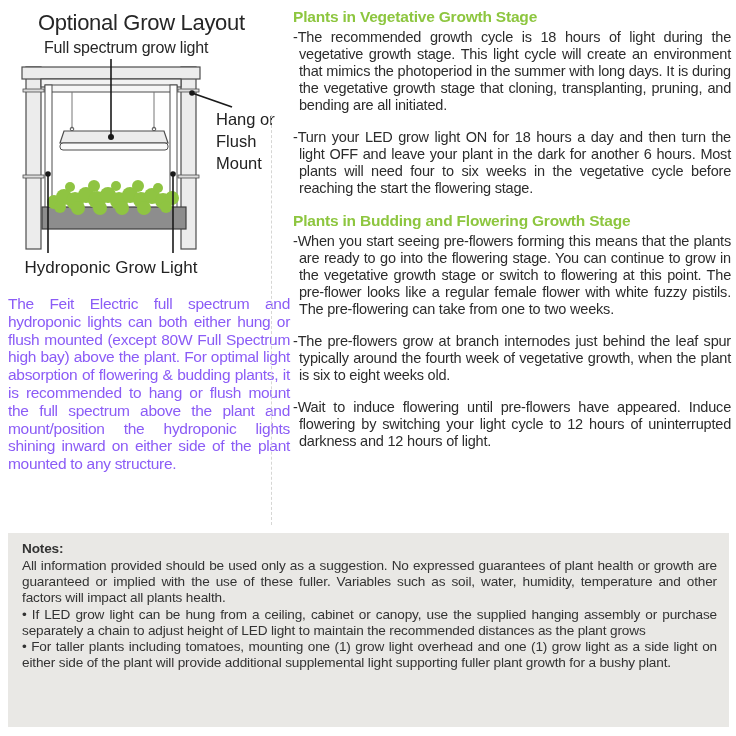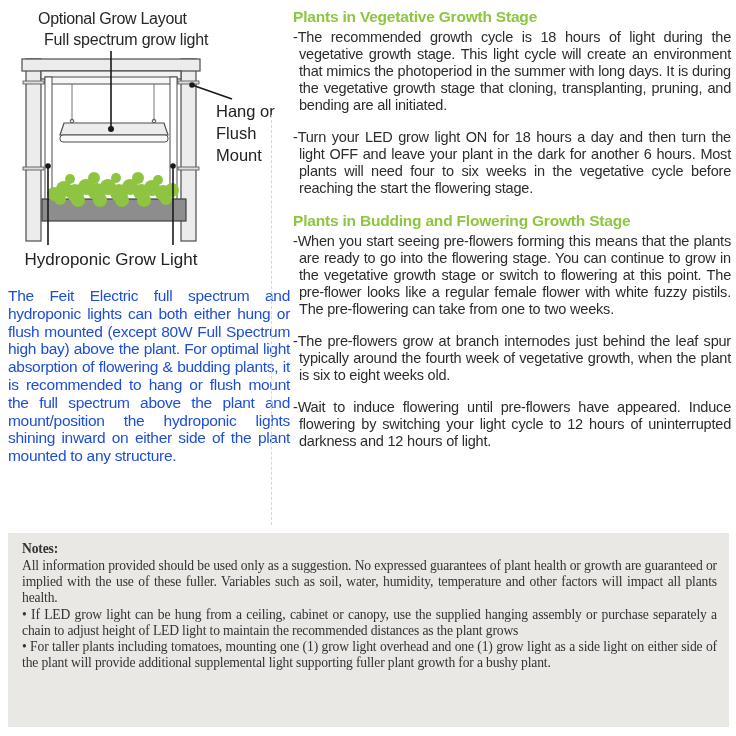--- a/index.html
+++ b/index.html
@@ -4,27 +4,27 @@
 <style>
   html,body{margin:0;padding:0;}
   body{
     width:736px;height:736px;position:relative;overflow:hidden;
     background:#ffffff;color:#262626;
     font-family:"Liberation Sans", sans-serif;
     -webkit-font-smoothing:antialiased;
   }
   .left-col{position:absolute;left:8px;top:6px;width:282px;}
   .page-title{font-size:24px;font-weight:bold;letter-spacing:-0.4px;margin:2px 0 0 28px;color:#111;}
-  .page-subtitle{font-size:16px;margin:4px 0 0 30px;letter-spacing:-0.3px;}
+  .page-subtitle{font-size:22px;margin:4px 0 0 30px;letter-spacing:-0.3px;}
   .top-label{font-size:16px;margin:3px 0 0 36px;letter-spacing:-0.2px;}
   .diagram-svg{display:block;margin-top:2px;}
   .left-para{
     margin:14px 0 0 0;width:282px;
     font-size:15.5px;line-height:17.8px;letter-spacing:-0.3px;
-    text-align:justify;color:#1d4ed8;
+    text-align:justify;color:#8b5cf6;
   }
   .right-col{position:absolute;left:293px;top:8px;width:438px;}
   .g-head{
     color:var(--heading-green,#8dc63f);font-weight:bold;font-size:15.5px;
     letter-spacing:-0.2px;margin:0 0 3px 0;
   }
   .right-col p{
     font-size:14.5px;line-height:17px;letter-spacing:-0.2px;
     text-align:justify;margin:0 0 15px 0;
     padding-left:6px;text-indent:-6px;color:#2c2c2c;
@@ -35,21 +35,21 @@
     border-left:1px dashed #d6d6d4;
   }
   .notes-panel{
     position:absolute;left:8px;top:533px;width:721px;height:194px;
     background:var(--notes-bg,#e9e8e5);box-sizing:border-box;
     padding:8px 12px 0 14px;
   }
   .notes-heading{font-size:15.5px;font-weight:bold;color:#111;margin:0 0 3px 0;letter-spacing:-0.2px;}
   .notes-panel p{
     font-size:13.6px;line-height:15.9px;letter-spacing:-0.15px;
-    margin:0 0 1px 0;text-align:justify;color:#333;font-family:Liberation Serif, serif;
+    margin:0 0 1px 0;text-align:justify;color:#333;
   }
   svg text{font-family:"Liberation Sans", sans-serif;fill:#222;}
 </style>
 </head>
 <body>
 
 <div class="left-col">
   <div class="page-subtitle">Optional Grow Layout</div>
   <div class="top-label">Full spectrum grow light</div>
 

